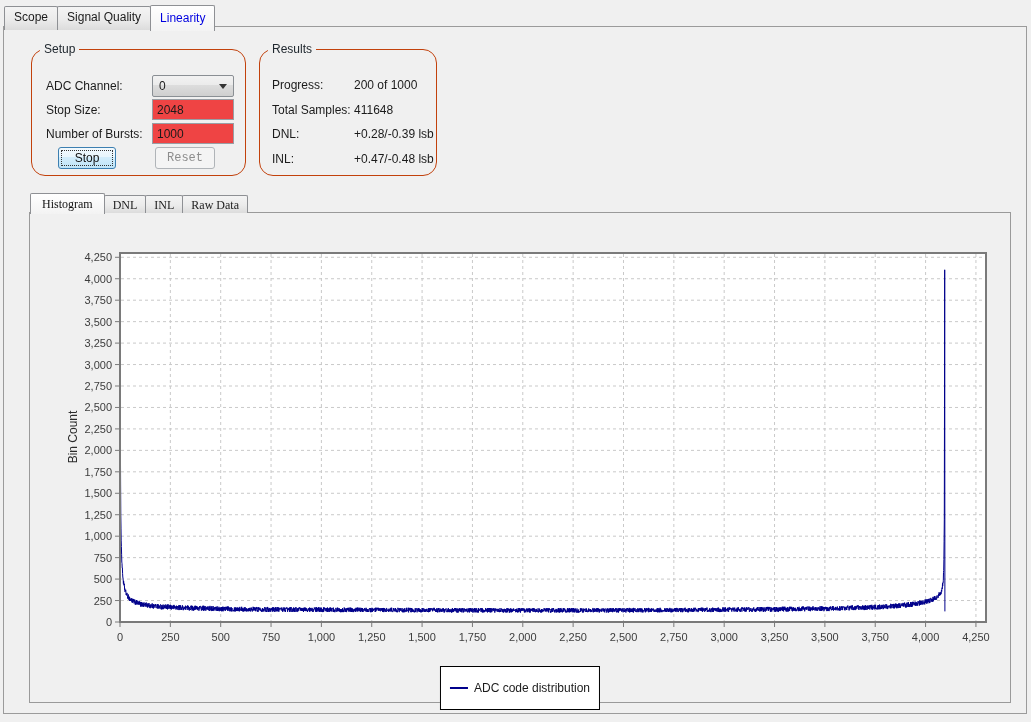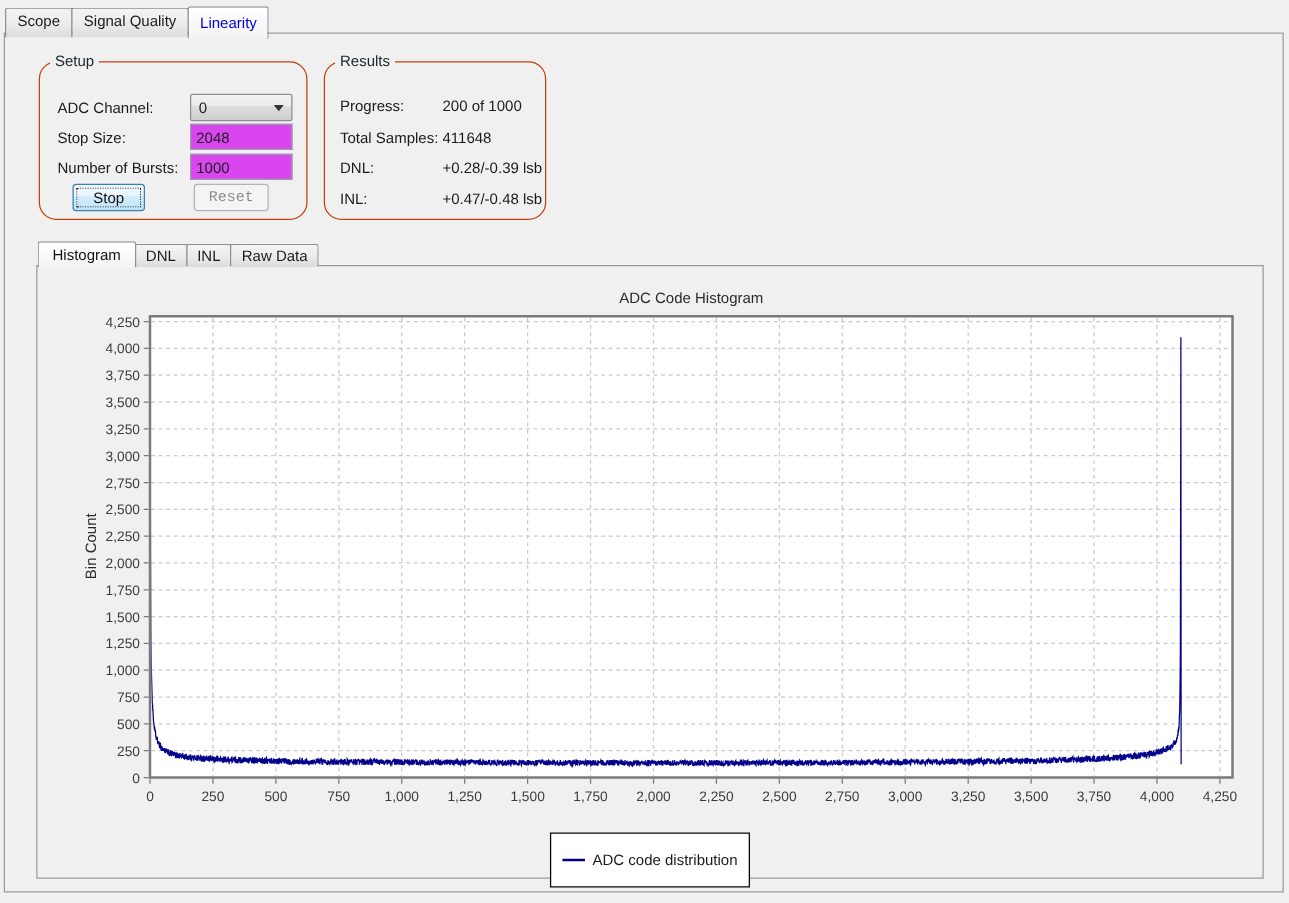--- a/index.html
+++ b/index.html
@@ -28,33 +28,33 @@
   .frow-label { position:absolute; left:14px; white-space:nowrap; }
 
   .combo { position:absolute; width:82px; height:22px; border:1px solid #8a8f94; border-radius:2px;
     background:linear-gradient(#f2f2f2,#ebebeb 45%,#dddddd 45%,#cfcfcf);
     display:flex; align-items:center; padding:0 6px; cursor:default; }
   .combo .cval { flex:1; }
   .combo .arrow { width:0; height:0; border-left:4px solid transparent;
     border-right:4px solid transparent; border-top:5px solid #333; }
 
   .tbox { position:absolute; width:82px; height:21px; border:1px solid #999ea4;
-    background:#d946ef; padding:0 4px; font:12px "Liberation Sans",sans-serif; color:#1b1b1b; }
+    background:#ef4444; padding:0 4px; font:12px "Liberation Sans",sans-serif; color:#1b1b1b; }
 
   .btn { position:absolute; width:58px; height:22px; border:1px solid #3c7fb1; border-radius:3px;
     background:linear-gradient(#f2f9fd,#e8f5fc 45%,#d3edfb 45%,#bee4f8);
     font:12px "Liberation Sans",sans-serif; color:#111; cursor:default; }
   .btn .focus-rect { position:absolute; inset:2px; border:1px dotted #333; border-radius:1px; pointer-events:none; }
   .btn.disabled { width:60px; border:1px solid #b0b4b8; background:#f4f4f4; color:#8d8d8d; }
 
   .rrow-label { position:absolute; left:12px; white-space:nowrap; }
   .rrow-value { position:absolute; left:94px; white-space:nowrap; }
 
   
-  .charttabs { position:absolute; left:30px; top:193px; display:flex; align-items:flex-end; z-index:4; }
+  .charttabs { position:absolute; left:30px; top:193px; display:flex; align-items:flex-end; z-index:4;font-family:Liberation Serif, serif; }
   .charttabs .tab { height:18px; padding:2px 8px 3px; }
   .charttabs .tab.active { height:21px; padding:3px 11px 4px; margin-bottom:-1px; color:#111; }
 
   .panel { position:absolute; left:29px; top:212px; width:982px; height:491px;
     background:#f0f0f0; border:1px solid #9a9a9a; }
 
   .chart-title { position:absolute; left:90px; top:18px; width:866px; text-align:center;
     font-size:12px; color:#2b2b2b; }
   .x-label { position:absolute; left:90px; top:431px; width:866px; text-align:center; color:#2b2b2b; }
   .y-label { position:absolute; left:43px; top:224px; transform:translate(-50%,-50%) rotate(-90deg);
@@ -118,21 +118,20 @@
 </div>
 
 <div class="charttabs">
   <div class="tab active">Histogram</div>
   <div class="tab">DNL</div>
   <div class="tab">INL</div>
   <div class="tab">Raw Data</div>
 </div>
 
 <div class="panel">
-  <div class="chart-title">ADC Code Histogram</div>
   <div class="y-label">Bin Count</div>
 
   <svg id="chart-svg" width="980" height="489" style="position:absolute;left:0;top:0;">
       <rect x="90" y="40" width="866" height="369" fill="#ffffff"></rect>
       <defs>
         <clipPath id="plotclip">
           <rect x="91" y="41" width="864" height="367"></rect>
         </clipPath>
       </defs>
       <line x1="140.34883720930233" y1="41" x2="140.34883720930233" y2="408" stroke="#c9c9c9" stroke-width="1" stroke-dasharray="3 3"></line>

